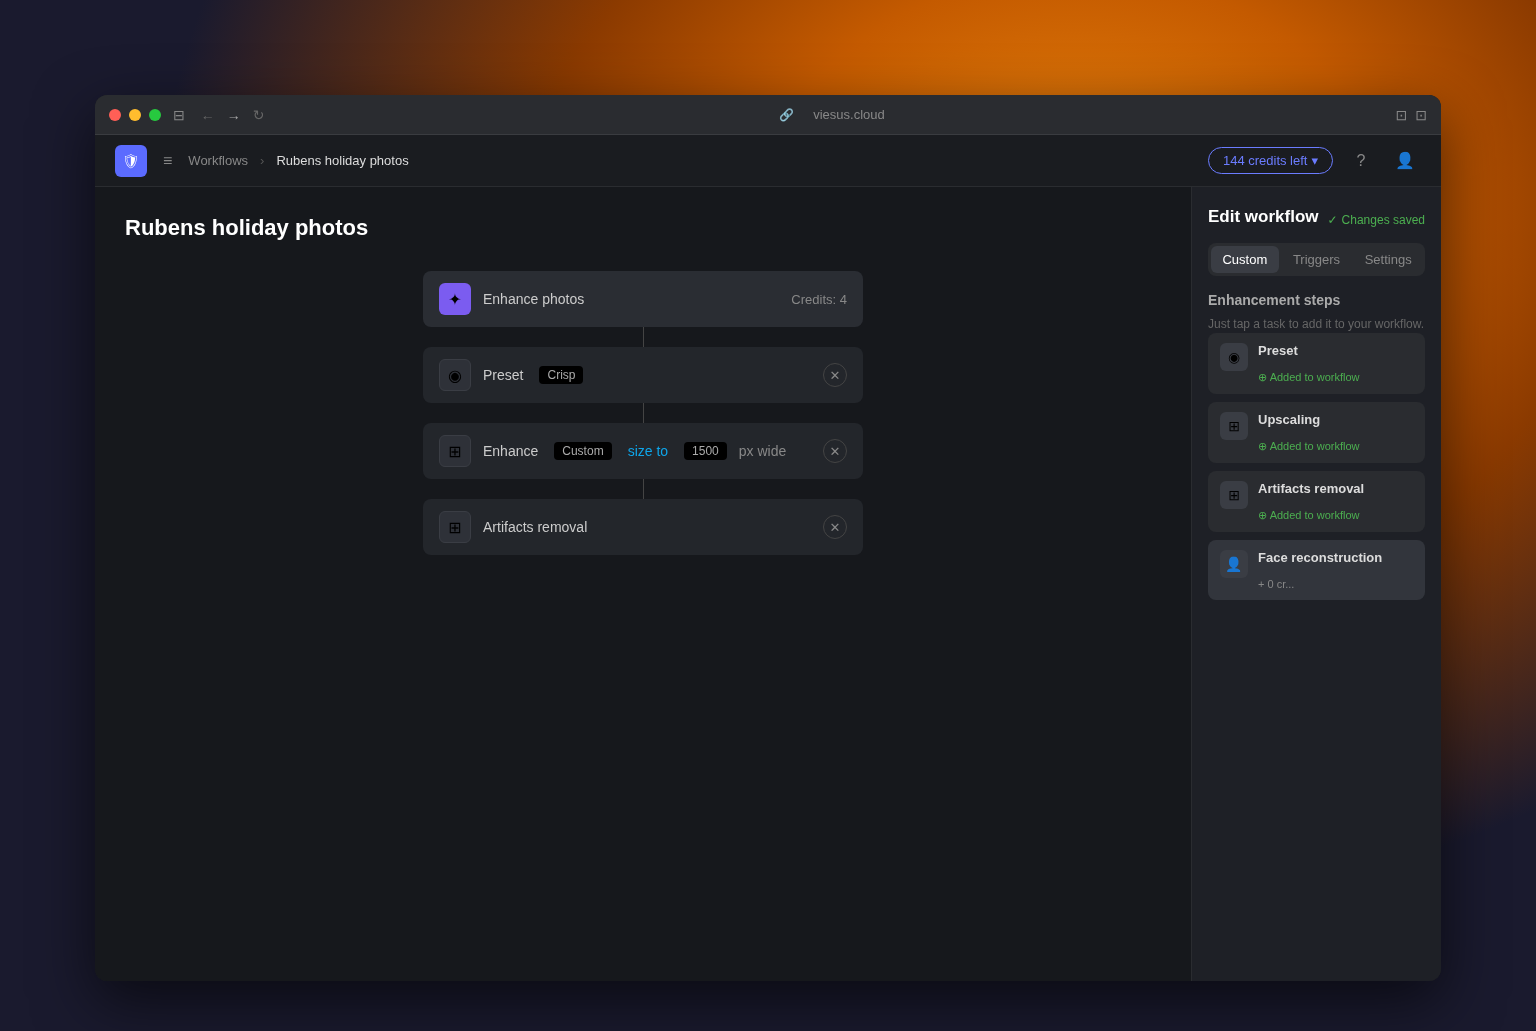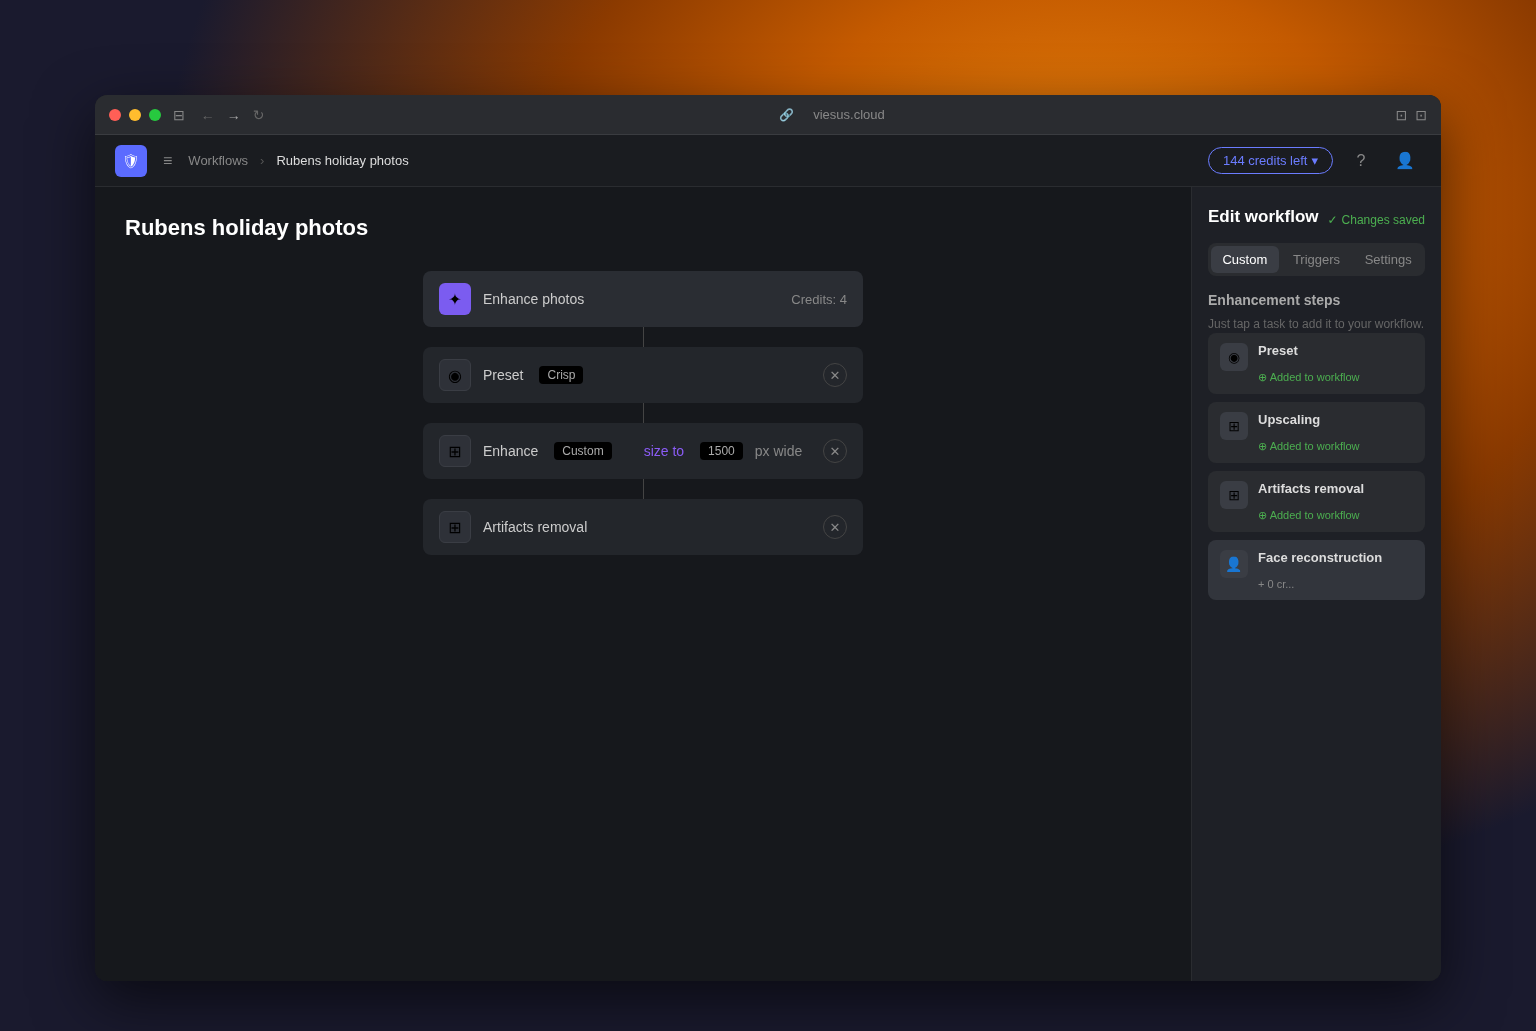--- a/index.html
+++ b/index.html
@@ -484,21 +484,21 @@
             <span class="step-badge">Crisp</span>
             <div class="step-remove">✕</div>
           </div>
 
           <div class="connector-line"></div>
 
           <div class="step-card">
             <div class="step-icon dark">⊞</div>
             <span class="step-label">Enhance</span>
             <span class="step-badge">Custom</span>
-            <span class="step-label" style="margin-left:20px;color:#8b5cf6">size to</span>
+            <span class="step-label" style="margin-left:4px;color:#0ea5e9">size to</span>
             <span class="step-badge">1500</span>
             <span class="step-label" style="color:#888">px wide</span>
             <div class="step-remove">✕</div>
           </div>
 
           <div class="connector-line"></div>
 
           <div class="step-card">
             <div class="step-icon dark">⊞</div>
             <span class="step-label">Artifacts removal</span>

